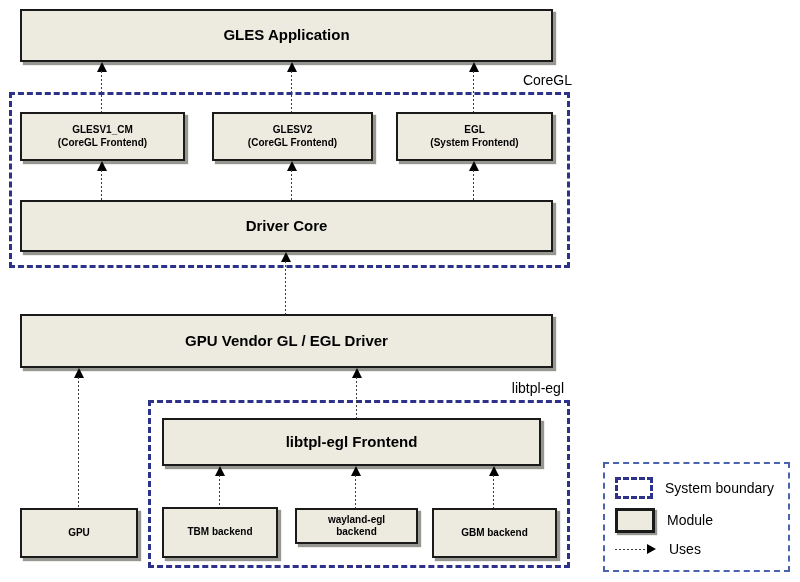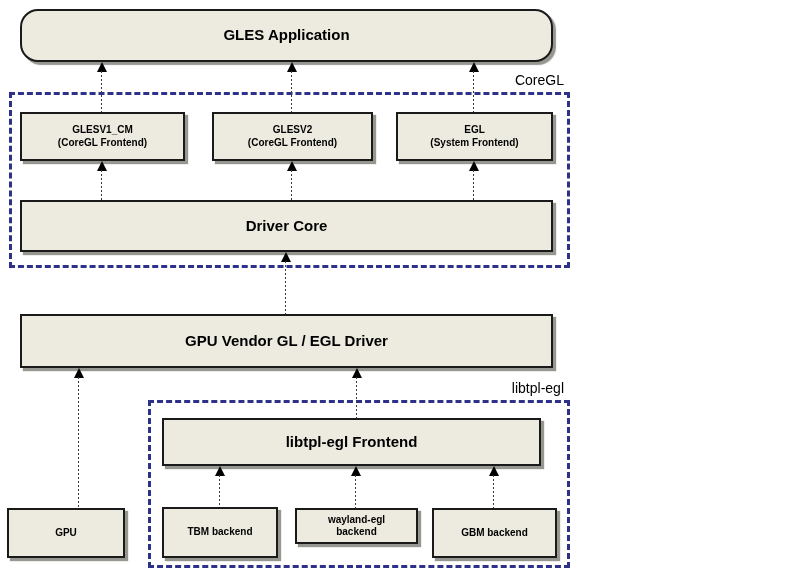--- a/index.html
+++ b/index.html
@@ -106,26 +106,26 @@
     border-bottom: 5px solid transparent;
     border-left: 9px solid #000;
   }
 </style>
 </head>
 <body>
 
 <div class="canvas">
 
   <div class="boundary" style="left:9px; top:92px; width:561px; height:176px;"></div>
-  <div class="boundary-label" style="right:236px; top:72px;margin-left:30px;">CoreGL</div>
+  <div class="boundary-label" style="right:228px; top:72px;margin-left:30px;">CoreGL</div>
 
   <div class="boundary" style="left:148px; top:400px; width:422px; height:168px;"></div>
   <div class="boundary-label" style="right:236px; top:380px;">libtpl-egl</div>
 
-  <div class="module big" style="left:20px; top:9px; width:533px; height:53px;border-radius:18px;">
+  <div class="module big" style="left:20px; top:9px; width:533px; height:53px;">
     <span class="label">GLES Application</span>
   </div>
 
   <div class="module" style="left:20px; top:112px; width:165px; height:49px;">
     <span class="label">GLESV1_CM
 (CoreGL Frontend)</span>
   </div>
   <div class="module" style="left:212px; top:112px; width:161px; height:49px;">
     <span class="label">GLESV2
 (CoreGL Frontend)</span>
@@ -140,21 +140,21 @@
   </div>
 
   <div class="module big" style="left:20px; top:314px; width:533px; height:54px;">
     <span class="label">GPU Vendor GL / EGL Driver</span>
   </div>
 
   <div class="module big" style="left:162px; top:418px; width:379px; height:48px;">
     <span class="label">libtpl-egl Frontend</span>
   </div>
 
-  <div class="module" style="left:7px; top:508px; width:118px; height:50px;">
+  <div class="module" style="left:20px; top:508px; width:118px; height:50px;">
     <span class="label">GPU</span>
   </div>
   <div class="module" style="left:162px; top:507px; width:116px; height:51px;">
     <span class="label">TBM backend</span>
   </div>
   <div class="module" style="left:295px; top:508px; width:123px; height:36px;">
     <span class="label">wayland-egl
 backend</span>
   </div>
   <div class="module" style="left:432px; top:508px; width:125px; height:50px;">
@@ -207,14 +207,31 @@
     </div>
   <div class="arrow" style="left:351px; top:466px; height:42px;">
       <div class="head"></div>
       <div class="shaft"></div>
     </div>
   <div class="arrow" style="left:489px; top:466px; height:42px;">
       <div class="head"></div>
       <div class="shaft"></div>
     </div>
 
+  <div class="legend">
+    <div class="legend-row">
+      <div class="swatch-boundary"></div>
+      <span class="legend-label">System boundary</span>
+    </div>
+    <div class="legend-row">
+      <div class="swatch-module"></div>
+      <span class="legend-label">Module</span>
+    </div>
+    <div class="legend-row">
+      <div class="swatch-uses">
+        <div class="uses-line"></div>
+        <div class="uses-head"></div>
+      </div>
+      <span class="legend-label">Uses</span>
+    </div>
+  </div>
 
 </div>
 
 </body></html>

